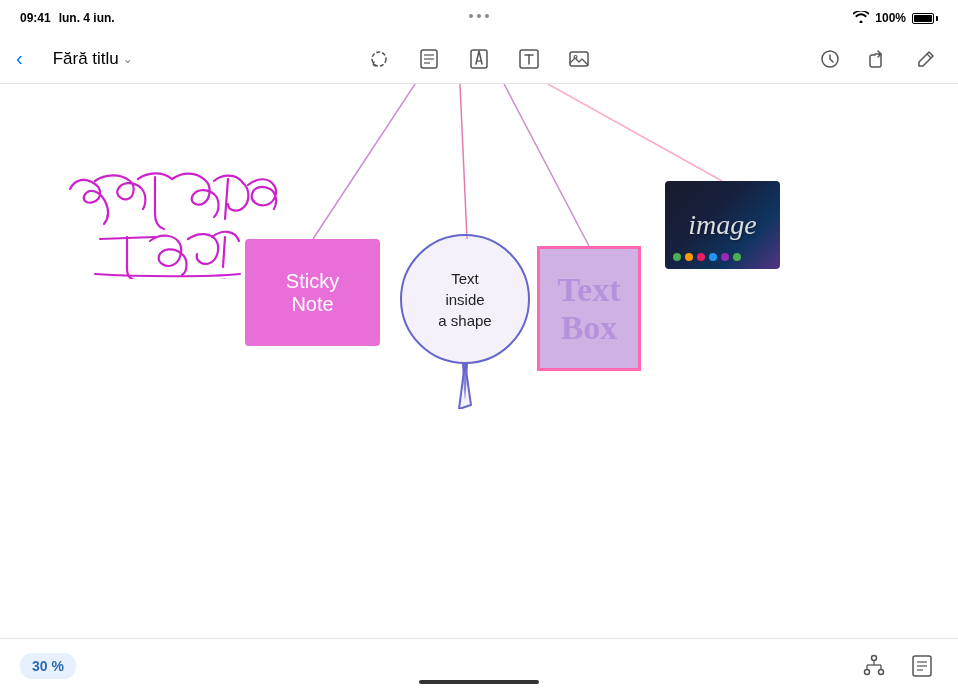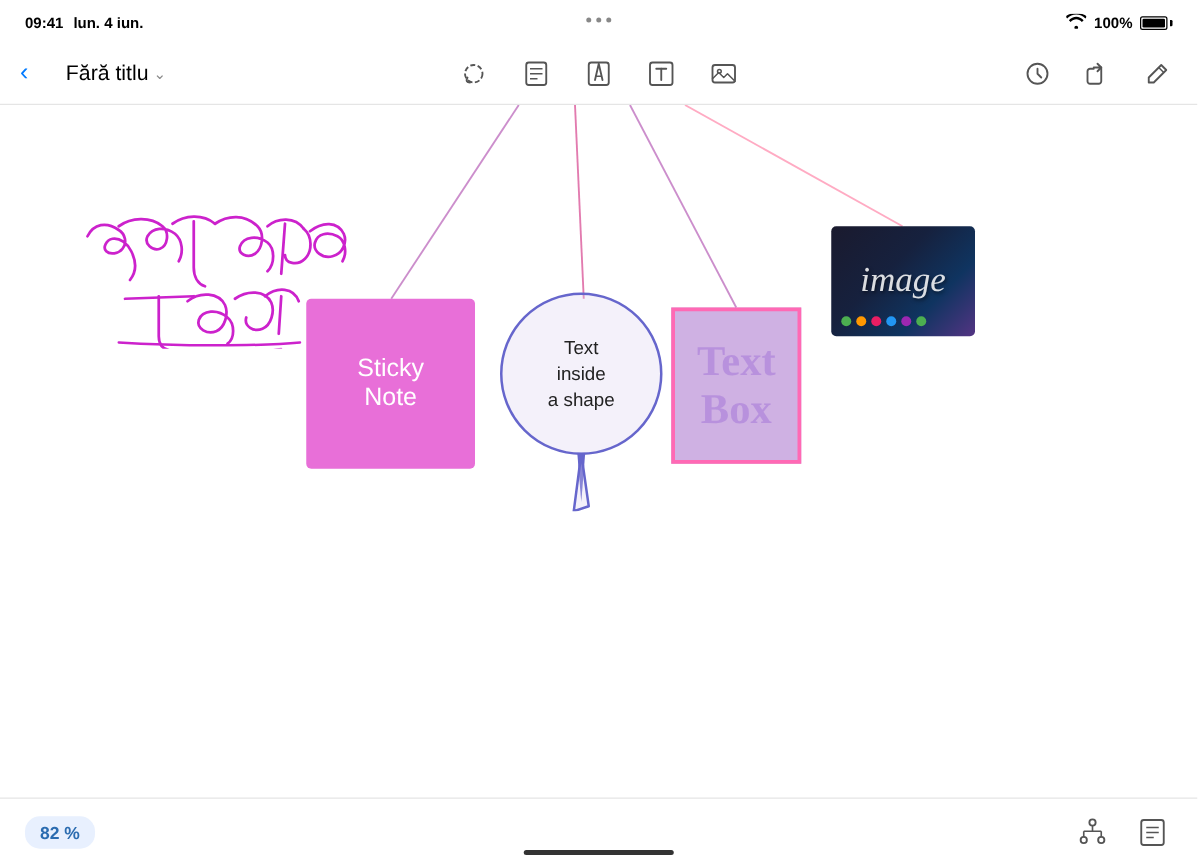--- a/index.html
+++ b/index.html
@@ -167,21 +167,21 @@
       background: #fff;
       overflow: hidden;
     }
 
     
     .sticky-note {
       position: absolute;
       top: 155px;
       left: 245px;
       width: 135px;
-      height: 136px;
+      height: 107px;
       background: #E86FD8;
       border-radius: 4px;
       display: flex;
       align-items: center;
       justify-content: center;
       text-align: center;
       font-size: 20px;
       font-weight: 500;
       color: #fff;
       cursor: pointer;
@@ -546,21 +546,21 @@
       <div class="dot" style="background: #E91E63;"></div>
       <div class="dot" style="background: #2196F3;"></div>
       <div class="dot" style="background: #9C27B0;"></div>
       <div class="dot" style="background: #4CAF50;"></div>
     </div>
   </div>
 
 </div>
 
 <div class="bottom-bar">
-  <div class="zoom-badge">82 %</div>
+  <div class="zoom-badge">30 %</div>
   <div class="bottom-right">
 
     <div class="bottom-icon-btn">
       <svg width="24" height="24" viewBox="0 0 24 24" fill="none">
         <circle cx="12" cy="4" r="2.5" stroke="#555" stroke-width="1.5"></circle>
         <circle cx="5" cy="18" r="2.5" stroke="#555" stroke-width="1.5"></circle>
         <circle cx="19" cy="18" r="2.5" stroke="#555" stroke-width="1.5"></circle>
         <line x1="12" y1="6.5" x2="12" y2="11" stroke="#555" stroke-width="1.3"></line>
         <line x1="5" y1="11" x2="19" y2="11" stroke="#555" stroke-width="1.3"></line>
         <line x1="5" y1="11" x2="5" y2="15.5" stroke="#555" stroke-width="1.3"></line>

